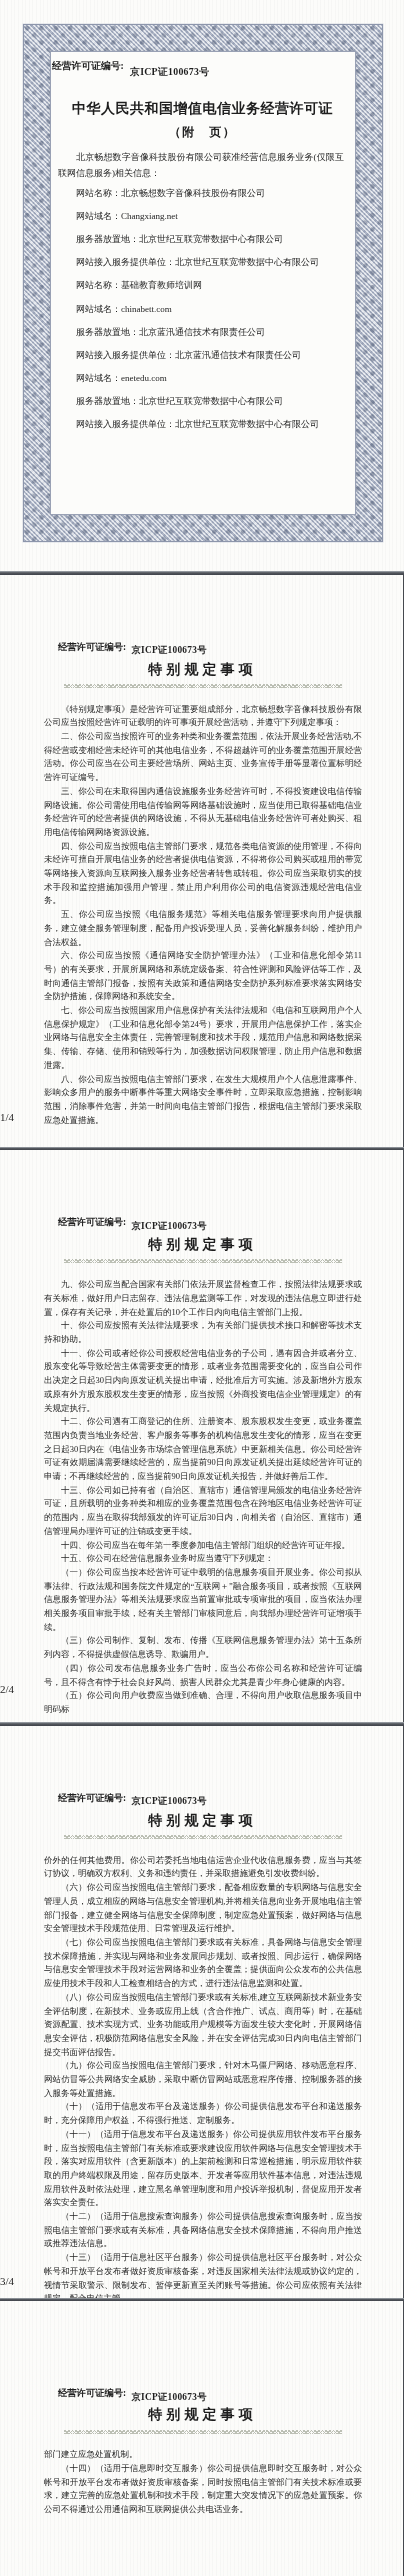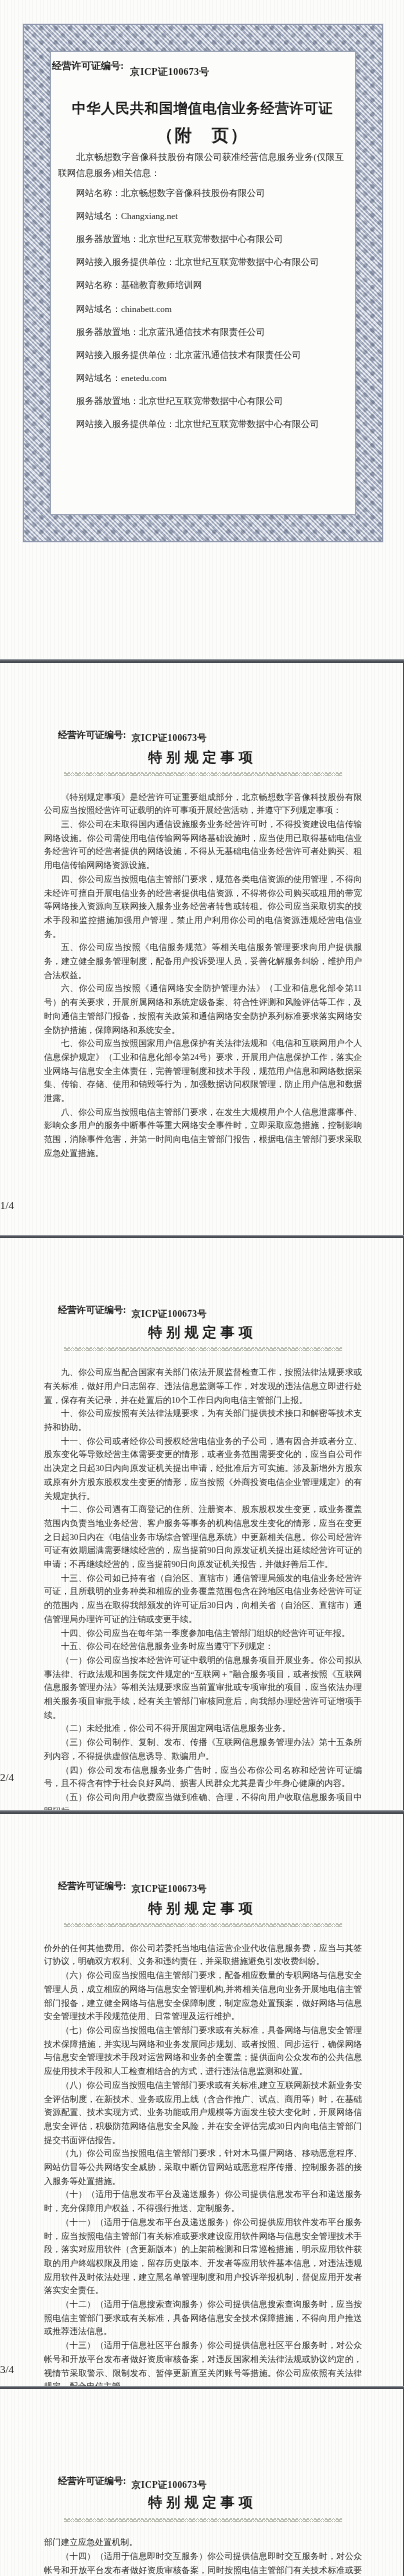--- a/index.html
+++ b/index.html
@@ -21,42 +21,42 @@
     height:3.6px;
     background:linear-gradient(180deg,#aab0b6 0,#54585e 45%,#3f434a 100%);
   }
   .edge::after{
     content:"";
     position:absolute;top:0;right:0;bottom:0;width:2.1px;
     background:#45484e;
   }
 
   
-  #page1{height:659px;}
+  #page1{height:571px;}
   .frame{
     position:absolute;left:23px;top:24px;width:360px;height:518px;
     background-color:#bcc3d1;
     background-image:
       radial-gradient(circle at 4.1px 4.1px, rgba(84,96,122,.55) 1.8px, rgba(84,96,122,0) 2.8px),
       radial-gradient(circle at 11.3px 11.3px, rgba(84,96,122,.45) 1.8px, rgba(84,96,122,0) 2.8px),
       repeating-linear-gradient(45deg, rgba(255,255,255,.55) 0 1.5px, rgba(125,136,162,.38) 1.5px 3.1px),
       repeating-linear-gradient(-45deg, rgba(255,255,255,.25) 0 2.1px, rgba(125,136,162,.22) 2.1px 4.1px);
     background-size:14.4px 14.4px,14.4px 14.4px,auto,auto;
     box-shadow:inset 0 0 0 1px #8d96ab, 0 0 0 0.5px #d5d9e1;
   }
   .frame-hole{
     position:absolute;inset:28px;
     background:#fcfcfa;
     box-shadow:0 0 0 1px #99a1b4, 0 0 4.1px rgba(90,100,125,.45);
   }
   .p1-content{position:absolute;inset:0;z-index:2;}
   .p1-license{position:absolute;left:52px;top:60px;font-size:9.8px;font-weight:600;white-space:nowrap;}
   .p1-license .lic-no{font-weight:600;display:inline-block;margin-left:6.2px;position:relative;top:6.2px;letter-spacing:0.3px;}
   .p1-title{position:absolute;top:100px;left:0;width:100%;text-align:center;font-size:14px;font-weight:700;letter-spacing:0.5px;}
-  .p1-subtitle{position:absolute;top:124px;left:0;width:100%;text-align:center;font-size:17px;font-weight:700;letter-spacing:1.5px;}
+  .p1-subtitle{position:absolute;top:124px;left:0;width:100%;text-align:center;font-size:12px;font-weight:700;letter-spacing:1.5px;}
   .p1-body{position:absolute;left:58px;right:61px;top:149px;font-size:9px;line-height:16px;text-align:justify;}
   .p1-intro{margin:0 0 3.6px 0;text-indent:2em;}
   .entry{margin:0 0 7.2px 0;text-indent:2em;}
 
   
   .special{height:572px;}
   .special.last{height:572px;}
   .sp-header{position:absolute;left:58px;top:66px;font-size:9.3px;font-weight:600;white-space:nowrap;}
   .sp-header .lic-no{display:inline-block;margin-left:5.2px;position:relative;top:3.6px;letter-spacing:0.3px;}
   .sp-title{position:absolute;top:86px;left:0;width:100%;text-align:center;font-size:14px;font-weight:700;letter-spacing:4.1px;}
@@ -115,20 +115,21 @@
 
 <div id="pages-host">
   <div class="page special edge sp-0">
     <div class="sp-header">
       <span>经营许可证编号:</span><span class="lic-no">京ICP证100673号</span>
     </div>
     <div class="sp-title">特别规定事项</div>
     <div class="zigzag"></div>
     <div class="sp-body">
         <p class="para">《特别规定事项》是经营许可证重要组成部分，北京畅想数字音像科技股份有限公司应当按照经营许可证载明的许可事项开展经营活动，并遵守下列规定事项：</p>
+        <p class="para">二、你公司应当按照许可的业务种类和业务覆盖范围，依法开展业务经营活动,不得经营或变相经营未经许可的其他电信业务，不得超越许可的业务覆盖范围开展经营活动。你公司应当在公司主要经营场所、网站主页、业务宣传手册等显著位置标明经营许可证编号。</p>
         <p class="para">三、你公司在未取得国内通信设施服务业务经营许可时，不得投资建设电信传输网络设施。你公司需使用电信传输网等网络基础设施时，应当使用已取得基础电信业务经营许可的经营者提供的网络设施，不得从无基础电信业务经营许可者处购买、租用电信传输网网络资源设施。</p>
         <p class="para">四、你公司应当按照电信主管部门要求，规范各类电信资源的使用管理，不得向未经许可擅自开展电信业务的经营者提供电信资源，不得将你公司购买或租用的带宽等网络接入资源向互联网接入服务业务经营者转售或转租。你公司应当采取切实的技术手段和监控措施加强用户管理，禁止用户利用你公司的电信资源违规经营电信业务。</p>
         <p class="para">五、你公司应当按照《电信服务规范》等相关电信服务管理要求向用户提供服务，建立健全服务管理制度，配备用户投诉受理人员，妥善化解服务纠纷，维护用户合法权益。</p>
         <p class="para">六、你公司应当按照《通信网络安全防护管理办法》（工业和信息化部令第11号）的有关要求，开展所属网络和系统定级备案、符合性评测和风险评估等工作，及时向通信主管部门报备，按照有关政策和通信网络安全防护系列标准要求落实网络安全防护措施，保障网络和系统安全。</p>
         <p class="para">七、你公司应当按照国家用户信息保护有关法律法规和《电信和互联网用户个人信息保护规定》（工业和信息化部令第24号）要求，开展用户信息保护工作，落实企业网络与信息安全主体责任，完善管理制度和技术手段，规范用户信息和网络数据采集、传输、存储、使用和销毁等行为，加强数据访问权限管理，防止用户信息和数据泄露。</p>
         <p class="para">八、你公司应当按照电信主管部门要求，在发生大规模用户个人信息泄露事件、影响众多用户的服务中断事件等重大网络安全事件时，立即采取应急措施，控制影响范围，消除事件危害，并第一时间向电信主管部门报告，根据电信主管部门要求采取应急处置措施。</p>
       </div>
     <div class="page-num">1/4</div>
   </div>
 <div class="sep"></div>
@@ -140,21 +141,20 @@
     <div class="zigzag"></div>
     <div class="sp-body">
         <p class="para">九、你公司应当配合国家有关部门依法开展监督检查工作，按照法律法规要求或有关标准，做好用户日志留存、违法信息监测等工作，对发现的违法信息立即进行处置，保存有关记录，并在处置后的10个工作日内向电信主管部门上报。</p>
         <p class="para">十、你公司应按照有关法律法规要求，为有关部门提供技术接口和解密等技术支持和协助。</p>
         <p class="para">十一、你公司或者经你公司授权经营电信业务的子公司，遇有因合并或者分立、股东变化等导致经营主体需要变更的情形，或者业务范围需要变化的，应当自公司作出决定之日起30日内向原发证机关提出申请，经批准后方可实施。涉及新增外方股东或原有外方股东股权发生变更的情形，应当按照《外商投资电信企业管理规定》的有关规定执行。</p>
         <p class="para">十二、你公司遇有工商登记的住所、注册资本、股东股权发生变更，或业务覆盖范围内负责当地业务经营、客户服务等事务的机构信息发生变化的情形，应当在变更之日起30日内在《电信业务市场综合管理信息系统》中更新相关信息。你公司经营许可证有效期届满需要继续经营的，应当提前90日向原发证机关提出延续经营许可证的申请；不再继续经营的，应当提前90日向原发证机关报告，并做好善后工作。</p>
         <p class="para">十三、你公司如已持有省（自治区、直辖市）通信管理局颁发的电信业务经营许可证，且所载明的业务种类和相应的业务覆盖范围包含在跨地区电信业务经营许可证的范围内，应当在取得我部颁发的许可证后30日内，向相关省（自治区、直辖市）通信管理局办理许可证的注销或变更手续。</p>
         <p class="para">十四、你公司应当在每年第一季度参加电信主管部门组织的经营许可证年报。</p>
         <p class="para">十五、你公司在经营信息服务业务时应当遵守下列规定：</p>
         <p class="para">（一）你公司应当按本经营许可证中载明的信息服务项目开展业务。你公司拟从事法律、行政法规和国务院文件规定的“互联网＋”融合服务项目，或者按照《互联网信息服务管理办法》等相关法规要求应当前置审批或专项审批的项目，应当依法办理相关服务项目审批手续，经有关主管部门审核同意后，向我部办理经营许可证增项手续。</p>
-        <p class="para">（二）未经批准，你公司不得开展固定网电话信息服务业务。</p>
         <p class="para">（三）你公司制作、复制、发布、传播《互联网信息服务管理办法》第十五条所列内容，不得提供虚假信息诱导、欺骗用户。</p>
         <p class="para">（四）你公司发布信息服务业务广告时，应当公布你公司名称和经营许可证编号，且不得含有悖于社会良好风尚、损害人民群众尤其是青少年身心健康的内容。</p>
         <p class="para">（五）你公司向用户收费应当做到准确、合理，不得向用户收取信息服务项目中明码标</p>
       </div>
     <div class="page-num">2/4</div>
   </div>
 <div class="sep"></div>
   <div class="page special edge sp-2">
     <div class="sp-header">
       <span>经营许可证编号:</span><span class="lic-no">京ICP证100673号</span>

